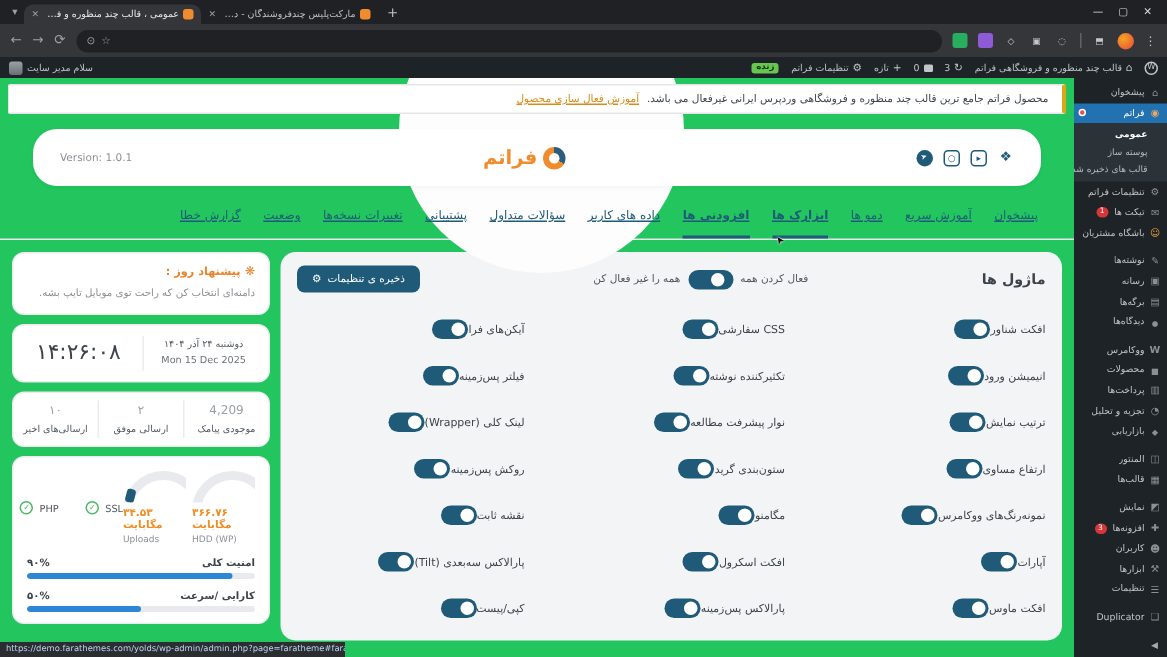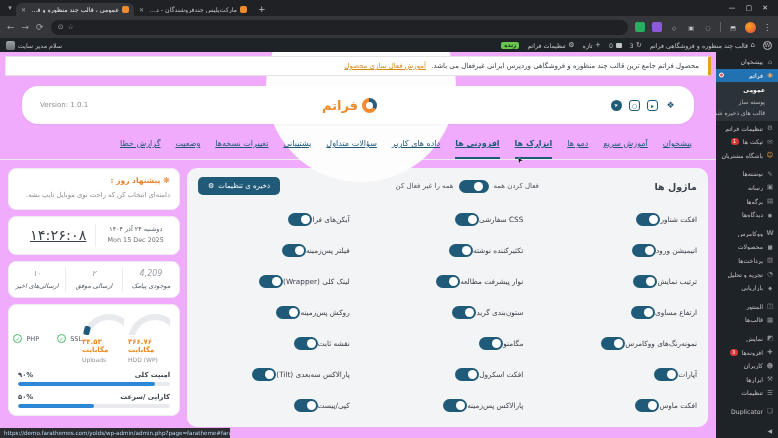--- a/index.html
+++ b/index.html
@@ -75,21 +75,21 @@
   .elementor-icon::before { content:"◫"; }
   .templates-icon::before { content:"▦"; }
   .appearance-icon::before { content:"◩"; }
   .plugins-icon::before { content:"✚"; }
   .users-icon::before { content:"☻"; }
   .tools-icon::before { content:"⚒"; }
   .settings-icon::before { content:"☰"; }
   .duplicator-icon::before { content:"❏"; }
 
   
-  .content { flex:1; position:relative; overflow:hidden; background:#f0abfc; }
+  .content { flex:1; position:relative; overflow:hidden; background:#22c55e; }
   .deco-circle { position:absolute; top:-60px; right:260px; width:190px; height:190px; border-radius:50%; background:#fdfdfe; }
 
   .notice { position:relative; margin:4px 5px 0; background:#fff; border:1px solid #e5e5e8; border-right:3px solid #dba617; border-radius:2px; padding:5px 9px; font-size:7px; color:#3c434a; white-space:nowrap; overflow:hidden; }
   .notice a { color:#d98b1a; text-decoration:underline; margin-right:3px; }
 
   .header-card { position:relative; margin:10px 22px 0; background:#fff; border-radius:16px; height:38px; display:flex; align-items:center; justify-content:space-between; padding:0 18px; box-shadow:0 1px 3px rgba(20,40,60,.05); }
   .socials { display:flex; gap:7px; align-items:center; }
   .soc { width:11px; height:11px; display:inline-flex; align-items:center; justify-content:center; color:#1f5b78; font-size:7px; }
   .telegram-icon { background:#1f5b78; border-radius:50%; }
   .telegram-icon::before { content:"➤"; color:#fff; font-size:5px; transform:rotate(-20deg); }
@@ -126,24 +126,24 @@
 
   .widgets { width:172px; flex-shrink:0; display:flex; flex-direction:column; gap:6px; padding-bottom:0; }
   .widget { background:#fff; border:1px solid #ececf0; border-radius:8px; padding:7px 9px; }
   .tip-title { color:#e8832a; font-size:7.5px; font-weight:bold; display:flex; align-items:center; gap:3px; }
   .tip-title .spark { font-size:8px; }
   .tip-body { margin-top:5px; font-size:6.8px; color:#8c8f94; line-height:1.7; }
 
   .clock-w { display:flex; align-items:center; gap:8px; }
   .date-block { flex:1; text-align:center; font-size:6.4px; color:#50575e; line-height:1.8; border-left:1px solid #ececf0; padding-left:6px; }
   .date-en { direction:ltr; color:#6b7177; }
-  .time { flex:1; font-size:14.5px; color:#3c434a; letter-spacing:1px;text-decoration:underline; }
+  .time { flex:1; text-align:center; font-size:14.5px; color:#3c434a; letter-spacing:1px; }
 
   .stats-w { display:flex; padding:5px 0; }
-  .stat { flex:1; text-align:center; padding:2px 0;font-style:italic; }
+  .stat { flex:1; text-align:center; padding:2px 0; }
   .stat + .stat { border-right:1px solid #ececf0; }
   .stat .val { font-size:8px; color:#9aa0a6; }
   .stat .lab { font-size:6.4px; color:#50575e; margin-top:4px; }
 
   .sec-top { display:flex; }
   .sec-checks { border-left:1px solid #ececf0; padding-left:7px; margin-left:2px; display:flex; flex-direction:row; gap:18px; padding-top:3px; order:2; }
   .check-row { display:flex; align-items:center; gap:4px; font-size:6.5px; color:#50575e; direction:ltr; justify-content:flex-end; }
   .check-icon { width:9px; height:9px; border:1px solid #4ab866; border-radius:50%; color:#4ab866; font-size:5.5px; display:inline-flex; align-items:center; justify-content:center; }
   .gauges { flex:1; display:flex; gap:4px; order:1; }
   .gauge { flex:1; text-align:left; }

